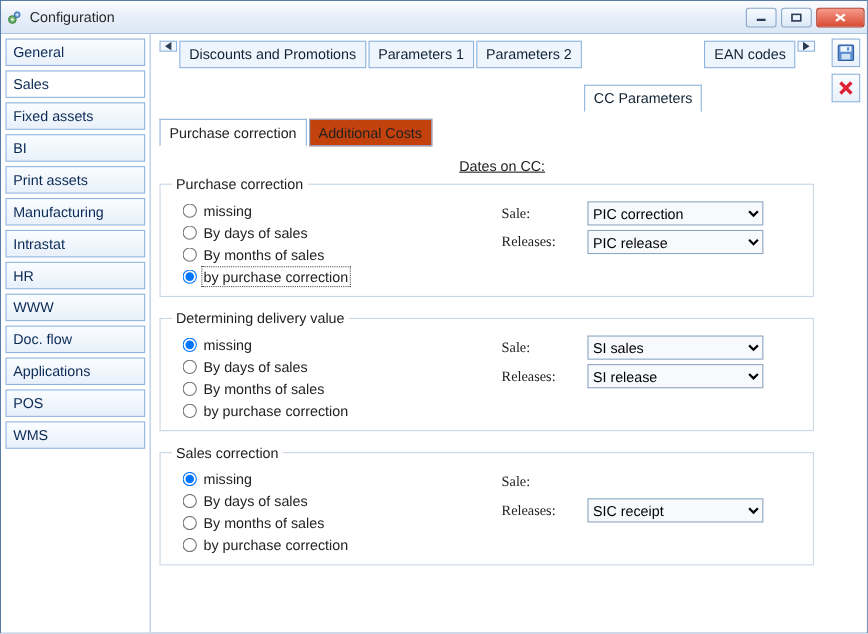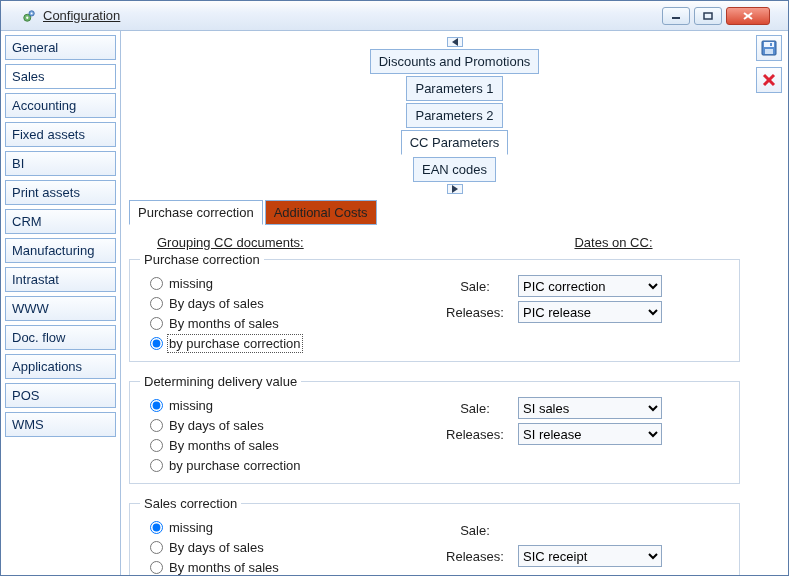--- a/index.html
+++ b/index.html
@@ -18,22 +18,21 @@
     display: flex;
     flex-direction: column;
     box-shadow: 0 0 0 1px #d4e3f5 inset;
   }
   .titlebar {
     height: 30px;
     background: linear-gradient(#fdfdfe,#eaf1fb 40%,#dce7f5);
     border-bottom: 1px solid #a9c1de;
     display: flex;
     align-items: center;
-    padding: 0 16px;
-    text-decoration: underline;
+    padding: 0 0;
   }
   .titlebar .app-icon {
     width: 16px; height:16px;
     margin: 0 6px 0 4px;
     display:inline-flex;align-items:center;justify-content:center;
   }
   .titlebar .title {
     flex: 1;
     color: #2a2a2a;
     font-size: 13px;
@@ -53,21 +52,21 @@
     color:#fff;
     width:44px;
   }
   .body {
     flex:1;
     display:flex;
     background:#fff;
     overflow:hidden;
   }
   .sidebar {
-    width: 120px;
+    width: 136px;
     border-right:1px solid #aac2e0;
     padding: 4px 4px;
     background:#fff;
   }
   .side-item {
     border:1px solid #8fb3dd;
     background:linear-gradient(#fbfdff,#e8f0fa);
     padding:4px 6px;
     margin-bottom:4px;
     font-size:13px;
@@ -78,44 +77,44 @@
     background:#fff;
   }
   .main {
     flex:1;
     position:relative;
     padding:6px 8px 8px 8px;
   }
   
   .tabstrip {
     display:flex;
-    align-items:center;
+    align-items:flex-start;
     gap:2px;
     margin-bottom:6px;
-    flex-direction:column;
   }
   .tab-arrow {
     width:16px;
     border:1px solid #8fb3dd;
     background:#f2f7fd;
     display:flex;align-items:center;justify-content:center;
     font-size:10px;color:#2b3c55;
     cursor:pointer;
   }
   .tab {
     border:1px solid #8fb3dd;
     background:#eef5fd;
     padding:4px 8px;
     font-size:13px;
     color:#123;
     cursor:pointer;
   }
   .tab.active {
     background:#fff;
     border-bottom-color:#fff;
+    margin-top:40px;
   }
   .subtabstrip { display:flex; gap:2px; margin-bottom:10px;}
   .subtab {
     border:1px solid #8fb3dd;
     background:#c2410c;
     padding:4px 8px;
     cursor:pointer;
   }
   .subtab.active { background:#fff; border-bottom-color:#fff;}
   .action-col {
@@ -153,23 +152,23 @@
     height:20px;
     font-size:13px;
   }
   .radio-row input { margin:0;}
   .selects { flex:1; padding-top:0px;}
   .sel-row {
     display:flex;align-items:center;
     height:26px;
     gap:8px;
   }
-  .sel-row label { width:70px; text-align:center;}
+  .sel-row label { width:70px; text-align:left;font-family:Liberation Serif, serif;}
   .sel-row select {
-    width:144px;
+    width:160px;
     height:22px;
     border:1px solid #8fa7c4;
     background:#f7f9fc;
     font-family:inherit;font-size:13px;
   }
   .dotted-focus {
     outline:1px dotted #555;
     outline-offset:1px;
   }
 </style>
@@ -206,27 +205,26 @@
           </svg>
       </div>
     </div>
   </div>
 
   <div class="body">
 
     <div class="sidebar" id="sidebar">
         <div class="side-item">General</div>
         <div class="side-item selected">Sales</div>
-        <div class="side-item">Accounting</div>
         <div class="side-item">Fixed assets</div>
         <div class="side-item">BI</div>
         <div class="side-item">Print assets</div>
-        <div class="side-item">CRM</div>
         <div class="side-item">Manufacturing</div>
         <div class="side-item">Intrastat</div>
+        <div class="side-item">HR</div>
         <div class="side-item">WWW</div>
         <div class="side-item">Doc. flow</div>
         <div class="side-item">Applications</div>
         <div class="side-item">POS</div>
         <div class="side-item">WMS</div>
       </div>
 
     <div class="main">
 
       <div class="action-col">
@@ -265,21 +263,20 @@
           </div>
         </div>
 
       <div class="subtabstrip" id="subtabstrip">
           <div class="subtab active">Purchase correction</div>
           <div class="subtab">Additional Costs</div>
         </div>
 
       <div class="content">
         <div class="heading-row">
-          <span class="h-left">Grouping CC documents:</span>
           <span class="h-right">Dates on CC:</span>
         </div>
         <div id="groups">
             <fieldset class="group">
               <legend>Purchase correction</legend>
               <div class="group-body">
                 <div class="radios">
                   <label class="radio-row">
                     <input type="radio" name="g0" style="">
                     <span>missing</span>

